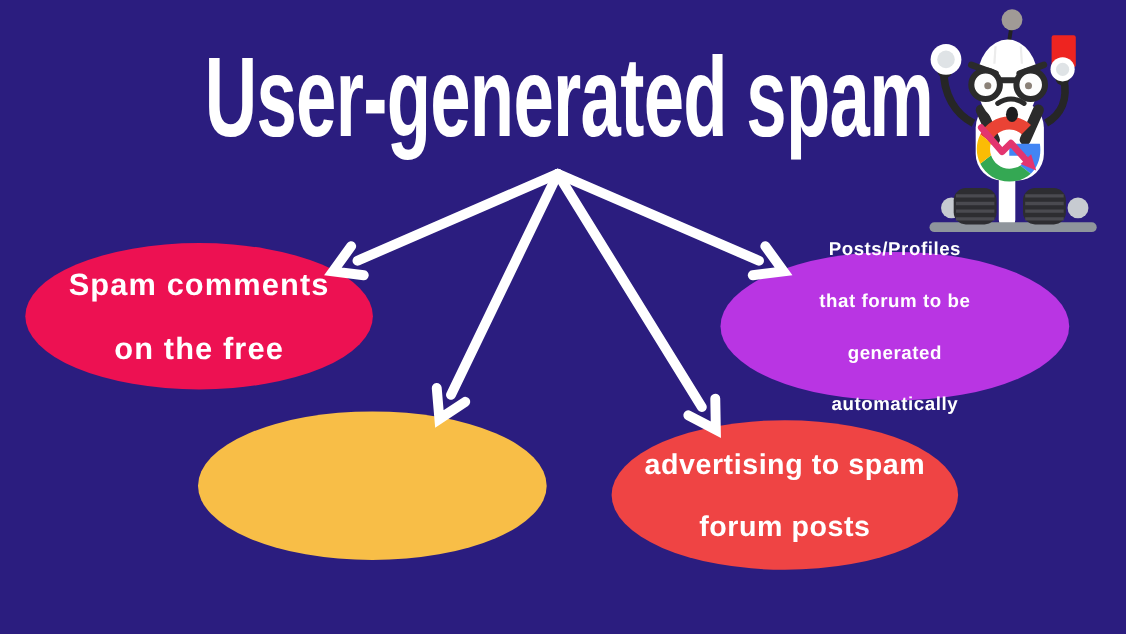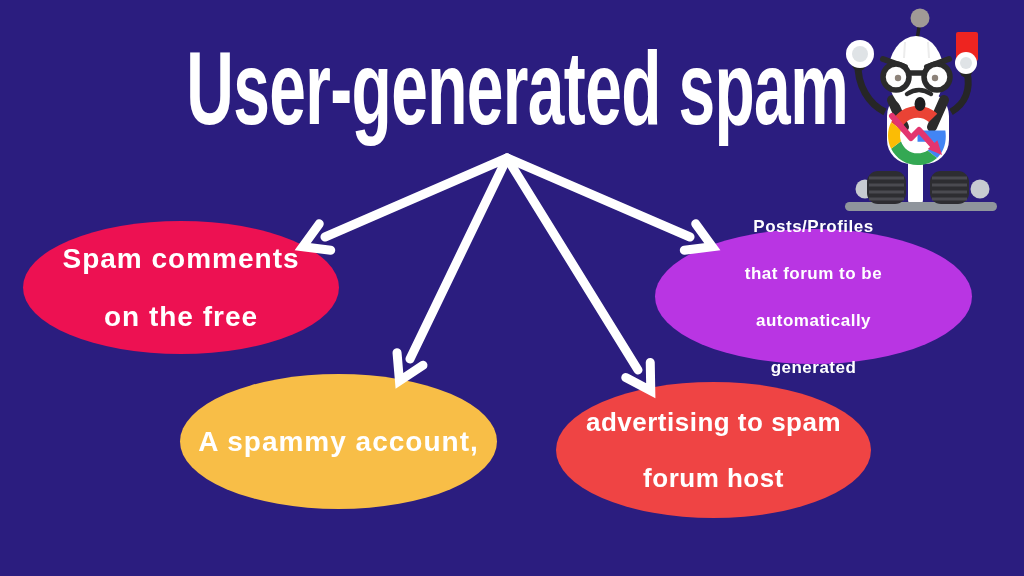--- a/index.html
+++ b/index.html
@@ -28,33 +28,32 @@
   <div id="title-wrap">
     <span class="t">User-generated spam</span>
   </div>
 
   <div class="node" id="node-red" style="background-color: rgb(237, 17, 82);">
     <div>Spam comments</div>
     <div>on the free</div>
   </div>
 
   <div class="node" id="node-orange" style="background-color: rgb(248, 190, 71);">
-    <div>A spammy account,</div>
   </div>
 
   <div class="node" id="node-green" style="background-color: #ef4444;">
     <div>advertising to spam</div>
-    <div>forum host</div>
+    <div>forum posts</div>
   </div>
 
   <div class="node" id="node-purple" style="background-color: rgb(185, 53, 227);">
     <div>Posts/Profiles</div>
     <div>that forum to be</div>
+    <div>generated</div>
     <div>automatically</div>
-    <div>generated</div>
   </div>
 
   <svg id="robot" width="175" height="215" viewBox="0 0 175 215">
 
     <g>
       <line x1="84" y1="27" x2="81" y2="46" stroke="#222" stroke-width="3.5"></line>
       <circle cx="85" cy="18" r="9.5" fill="#a09a96"></circle>
     </g>
 
     <path d="M50,112 C34,104 22,86 23,62" stroke="#262626" stroke-width="7" fill="none"></path>

